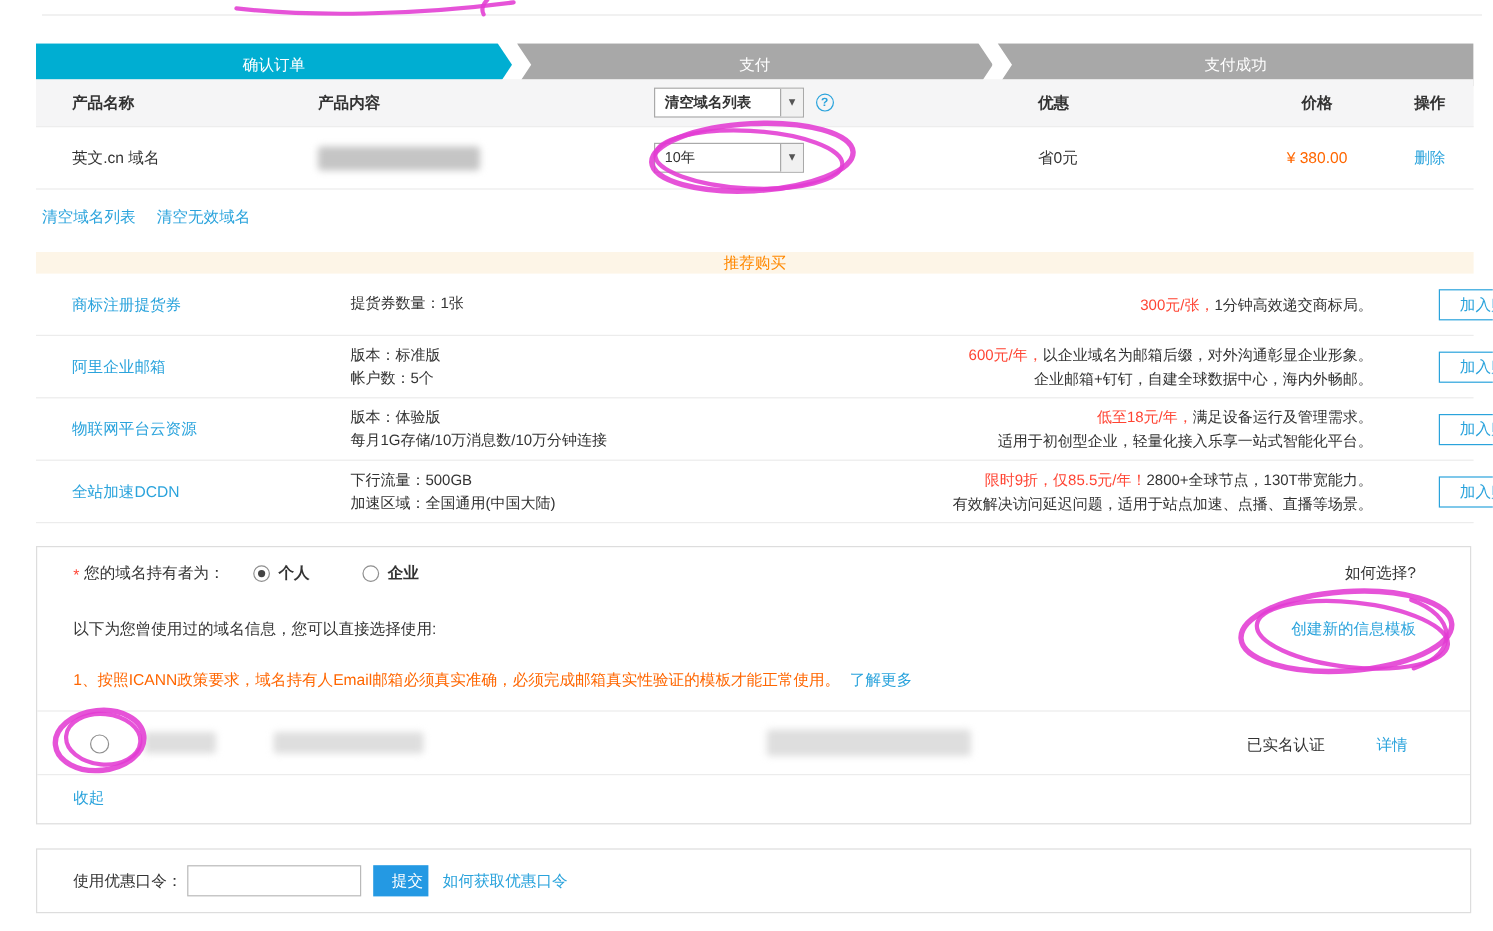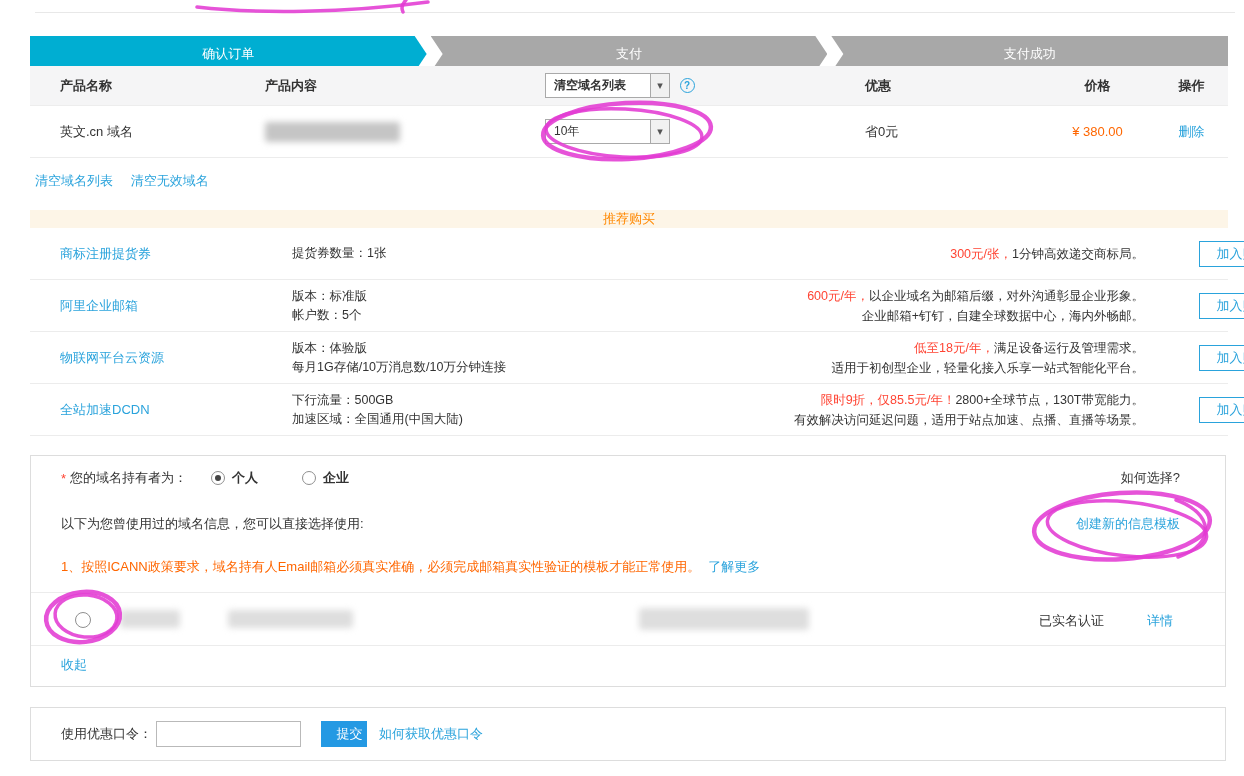--- a/index.html
+++ b/index.html
@@ -90,21 +90,21 @@
   .tpl-blur1 { position:absolute; left:89px;  top:17px; width:60px;  height:18px; }
   .tpl-blur2 { position:absolute; left:197px; top:17px; width:125px; height:18px; }
   .tpl-blur3 { position:absolute; left:608px; top:15px; width:170px; height:22px; }
   .tpl-badge { position:absolute; left:1008px; top:19px; color:#333; }
   .tpl-detail { position:absolute; left:1116px; top:19px; }
   .hb-collapse { position:absolute; top:200px; left:30px; }
 
   
   .coupon-box { position:absolute; left:30px; top:707px; width:1196px; height:54px; border:1px solid #ddd; display:flex; align-items:center; padding-left:30px; }
   .coupon-input { width:145px; height:26px; border:1px solid #b9b9b9; margin-left:4px; padding:0 6px; font-size:13px; font-family:inherit; }
-  .submit-btn { width:46px; height:26px; margin-left:20px; background:var(--submit-bg,#2499e3); color:#fff; border:none; font-size:13px; cursor:pointer; font-family:inherit;padding-left:11px; }
+  .submit-btn { width:46px; height:26px; margin-left:10px; background:var(--submit-bg,#2499e3); color:#fff; border:none; font-size:13px; cursor:pointer; font-family:inherit;padding-left:11px; }
   .coupon-box .link { margin-left:12px; }
 
   
   .annotations { position:absolute; left:0; top:0; width:1244px; height:776px; pointer-events:none; z-index:60; }
   .marker { fill:none; stroke:var(--annotation,#e23bd3); stroke-width:4.5; stroke-linecap:round; opacity:0.88; }
   .marker.thin { stroke-width:3.5; }
 </style>
 </head>
 <body>
 

